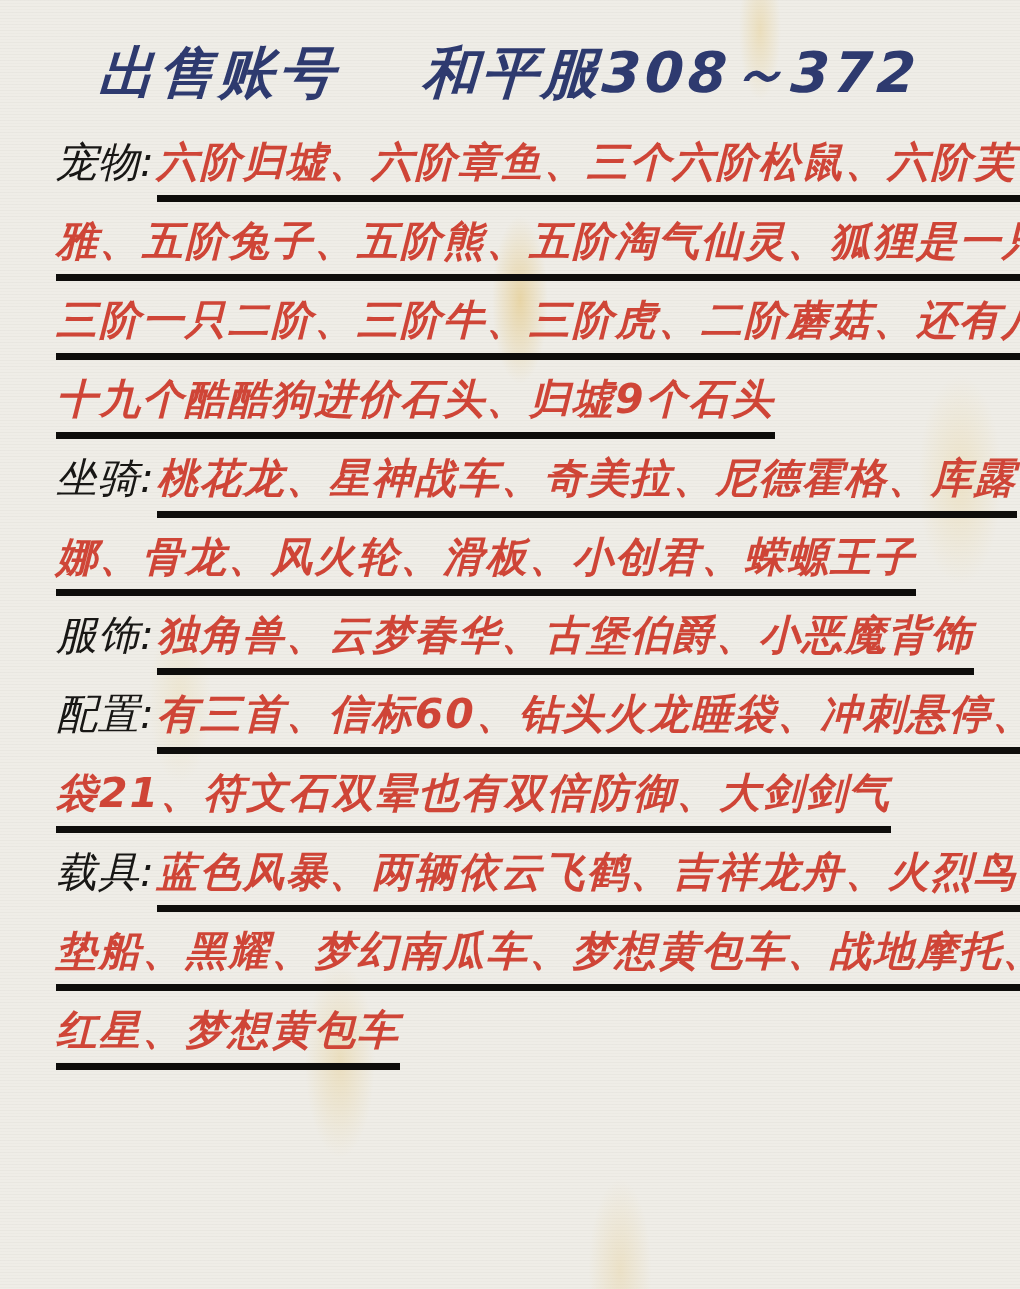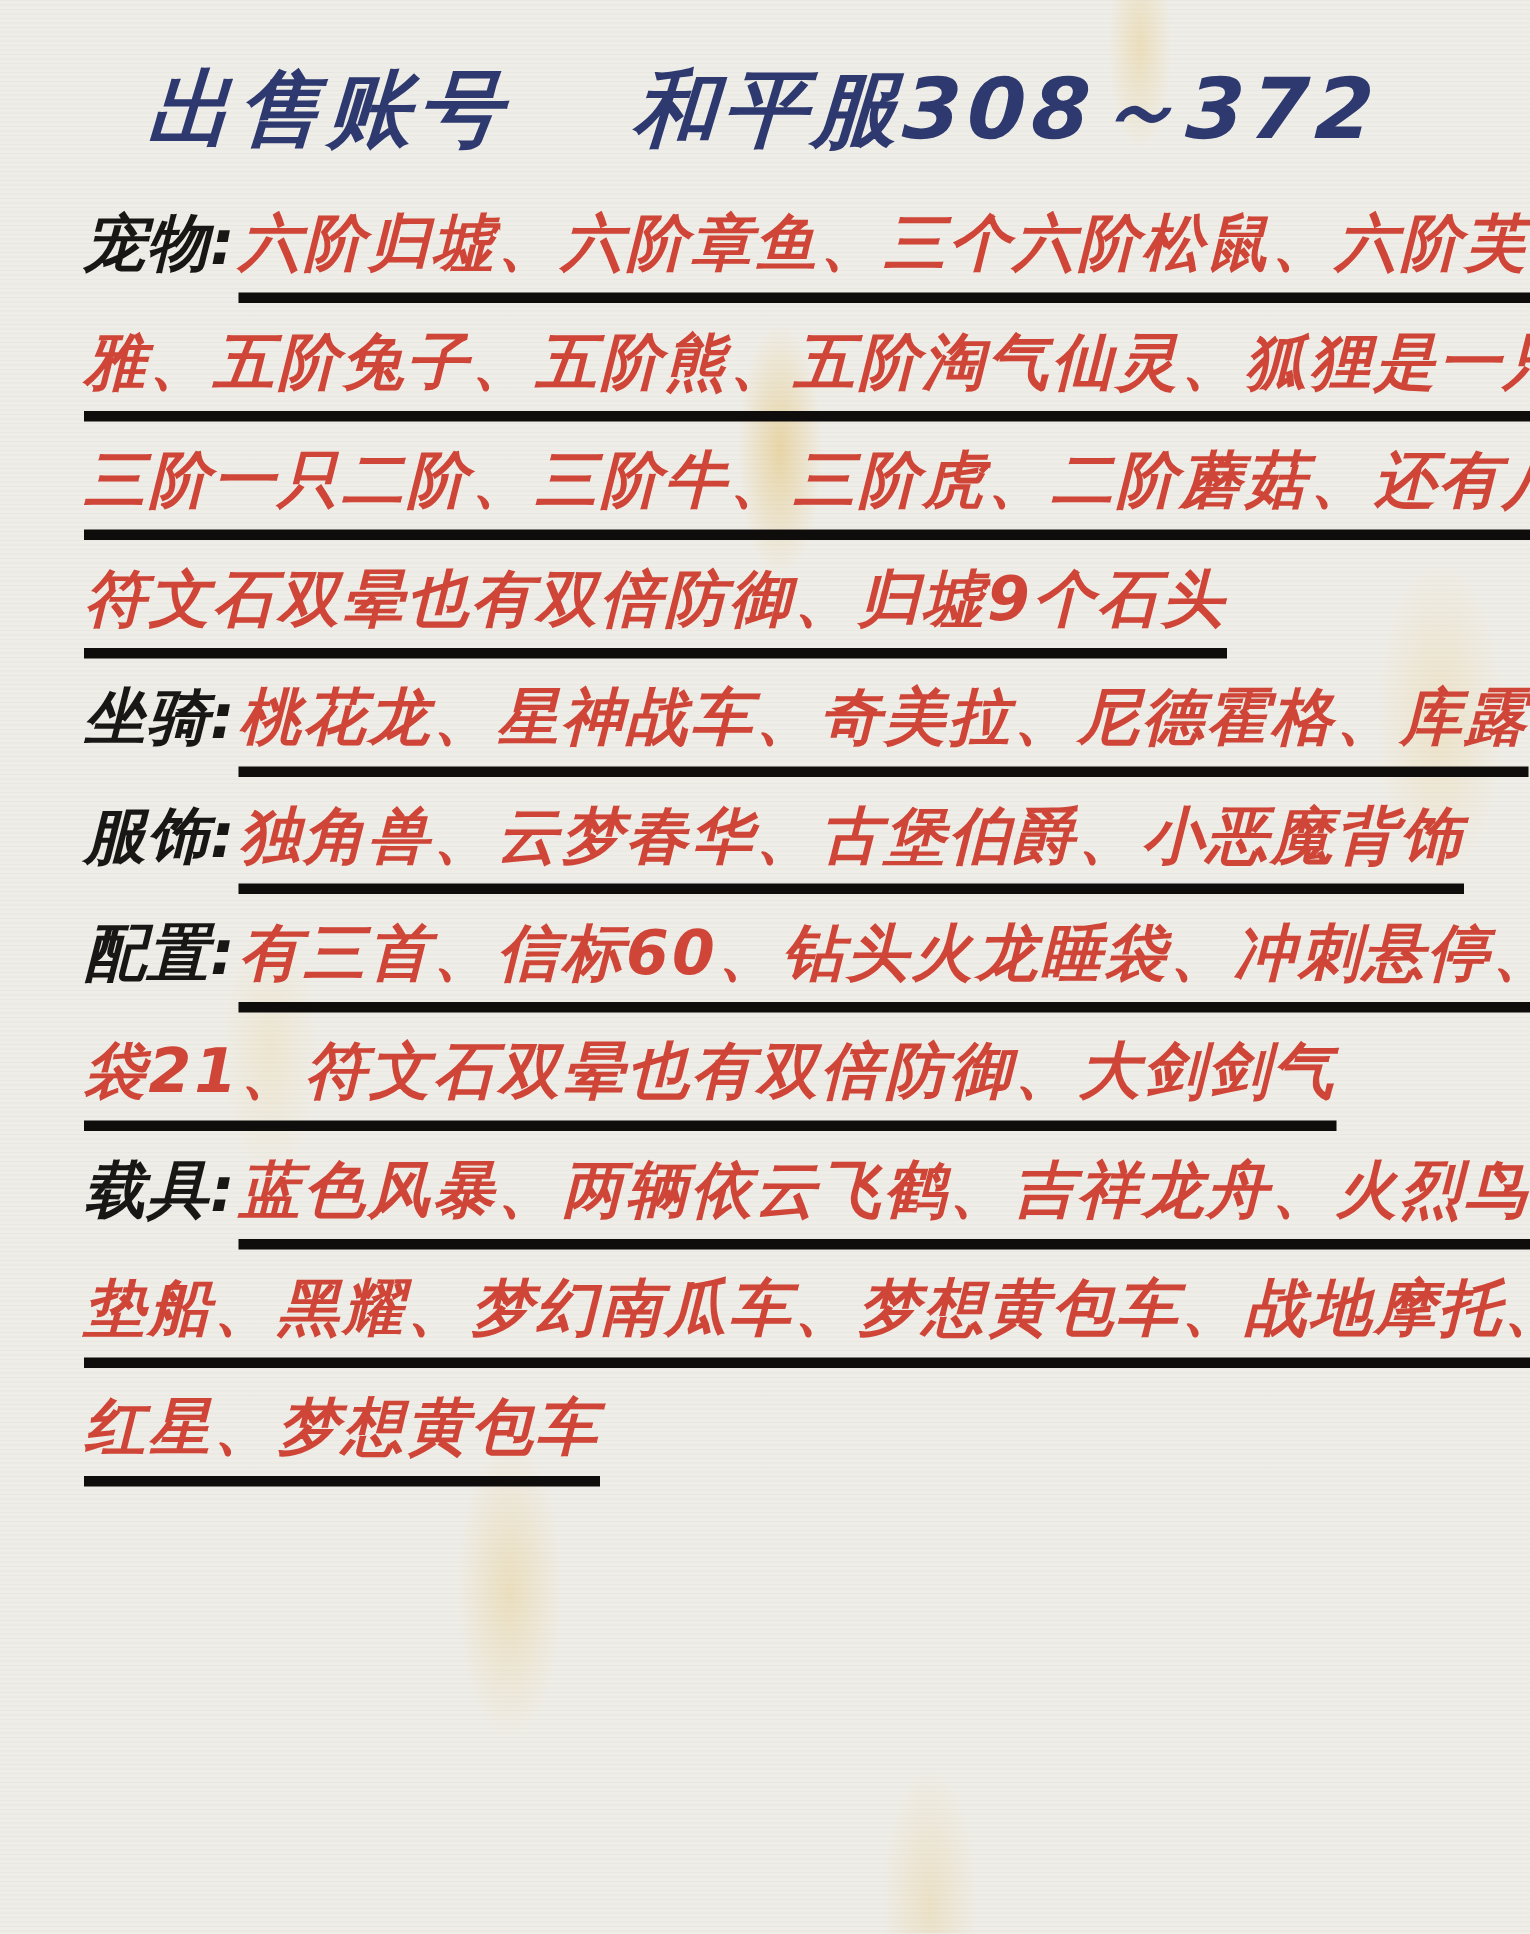--- a/index.html
+++ b/index.html
@@ -51,21 +51,21 @@
   }
   .line {
     white-space: nowrap;
     font-size: 41px;
     line-height: 1.12;
     margin-bottom: 17px;
     font-style: italic;
   }
   .label {
     color: var(--c-label);
-    font-weight: bold;
+    font-weight: normal;
     letter-spacing: 1px;
     padding-right: 2px;
   }
   .items {
     display: inline-block;
     color: var(--c-red);
     font-weight: bold;
     letter-spacing: 2px;
     padding-bottom: 9px;
     border-bottom: 7px solid var(--c-underline);
@@ -86,27 +86,30 @@
 
     <div class="line">
       <span class="items">雅、五阶兔子、五阶熊、五阶淘气仙灵、狐狸是一只</span>
     </div>
 
     <div class="line">
       <span class="items">三阶一只二阶、三阶牛、三阶虎、二阶蘑菇、还有八</span>
     </div>
 
     <div class="line">
-      <span class="items">符文石双晕也有双倍防御、归墟9个石头</span>
+      <span class="items">十九个酷酷狗进价石头、归墟9个石头</span>
     </div>
 
     <div class="line">
       <span class="label">坐骑:</span><span class="items">桃花龙、星神战车、奇美拉、尼德霍格、库露</span>
     </div>
 
+    <div class="line">
+      <span class="items">娜、骨龙、风火轮、滑板、小创君、蝾螈王子</span>
+    </div>
 
     <div class="line">
       <span class="label">服饰:</span><span class="items">独角兽、云梦春华、古堡伯爵、小恶魔背饰</span>
     </div>
 
 
 
     <div class="line">
       <span class="label">配置:</span><span class="items">有三首、信标60、钻头火龙睡袋、冲刺悬停、口</span>
     </div>

